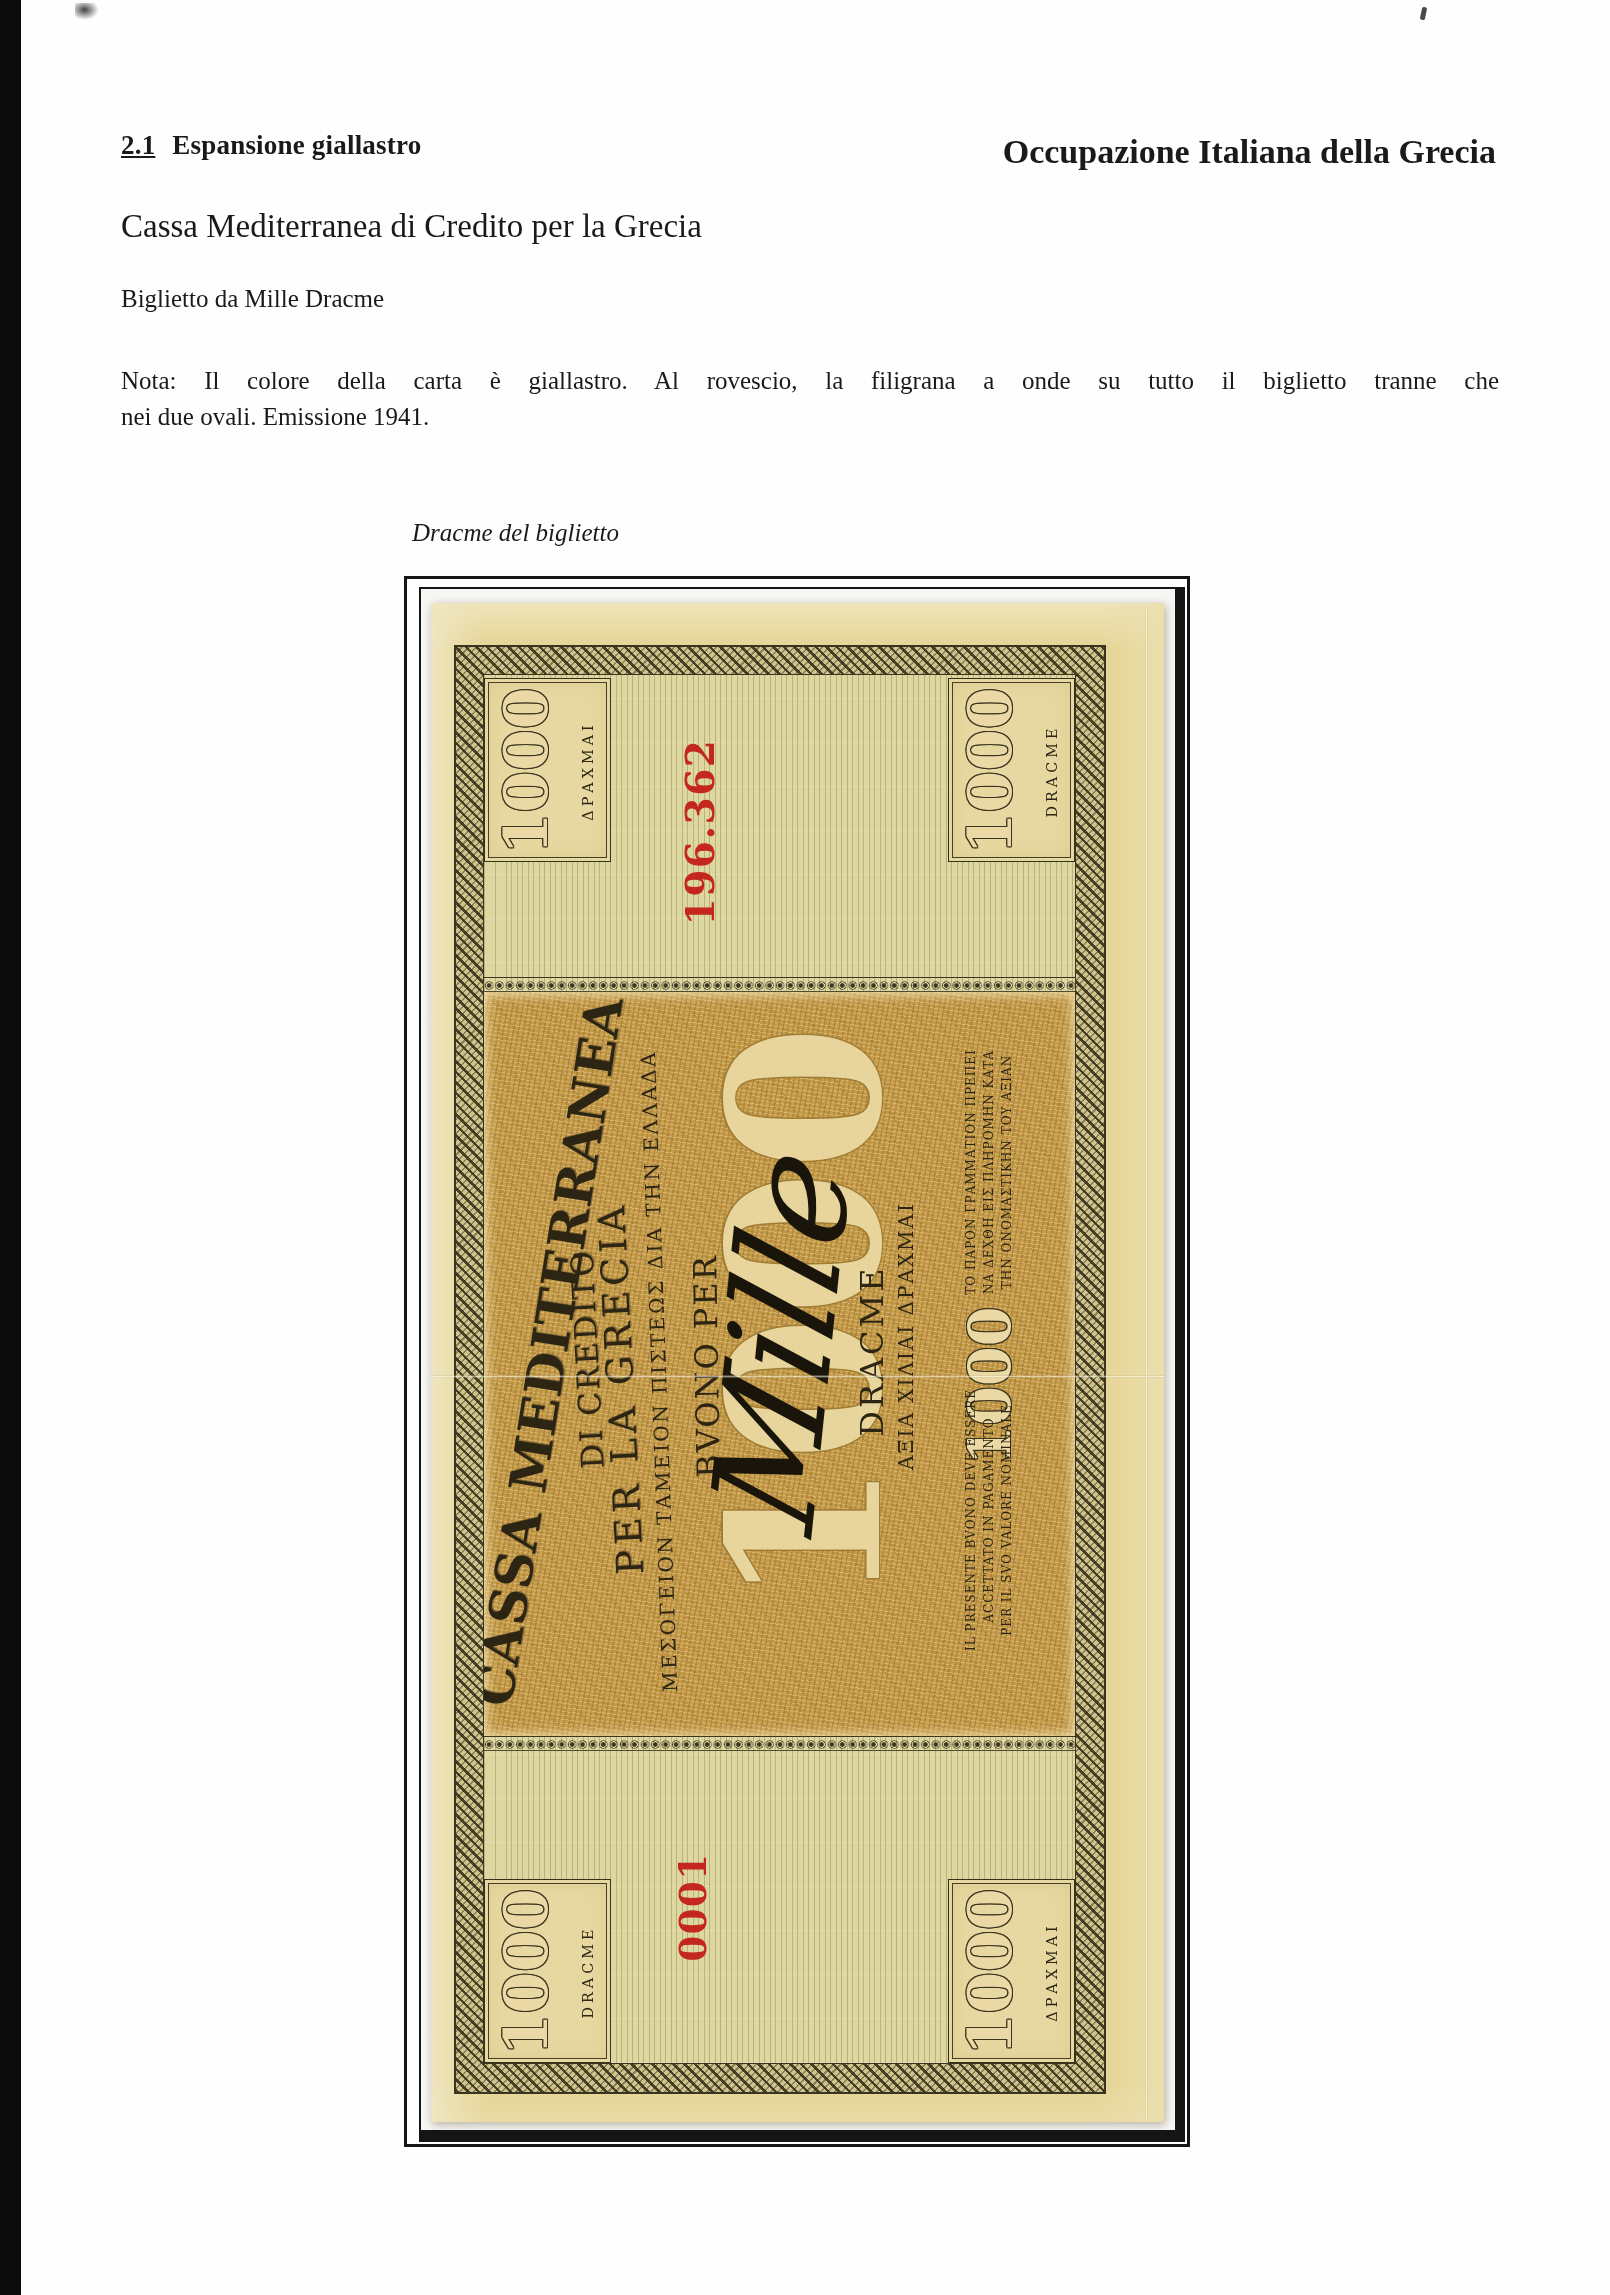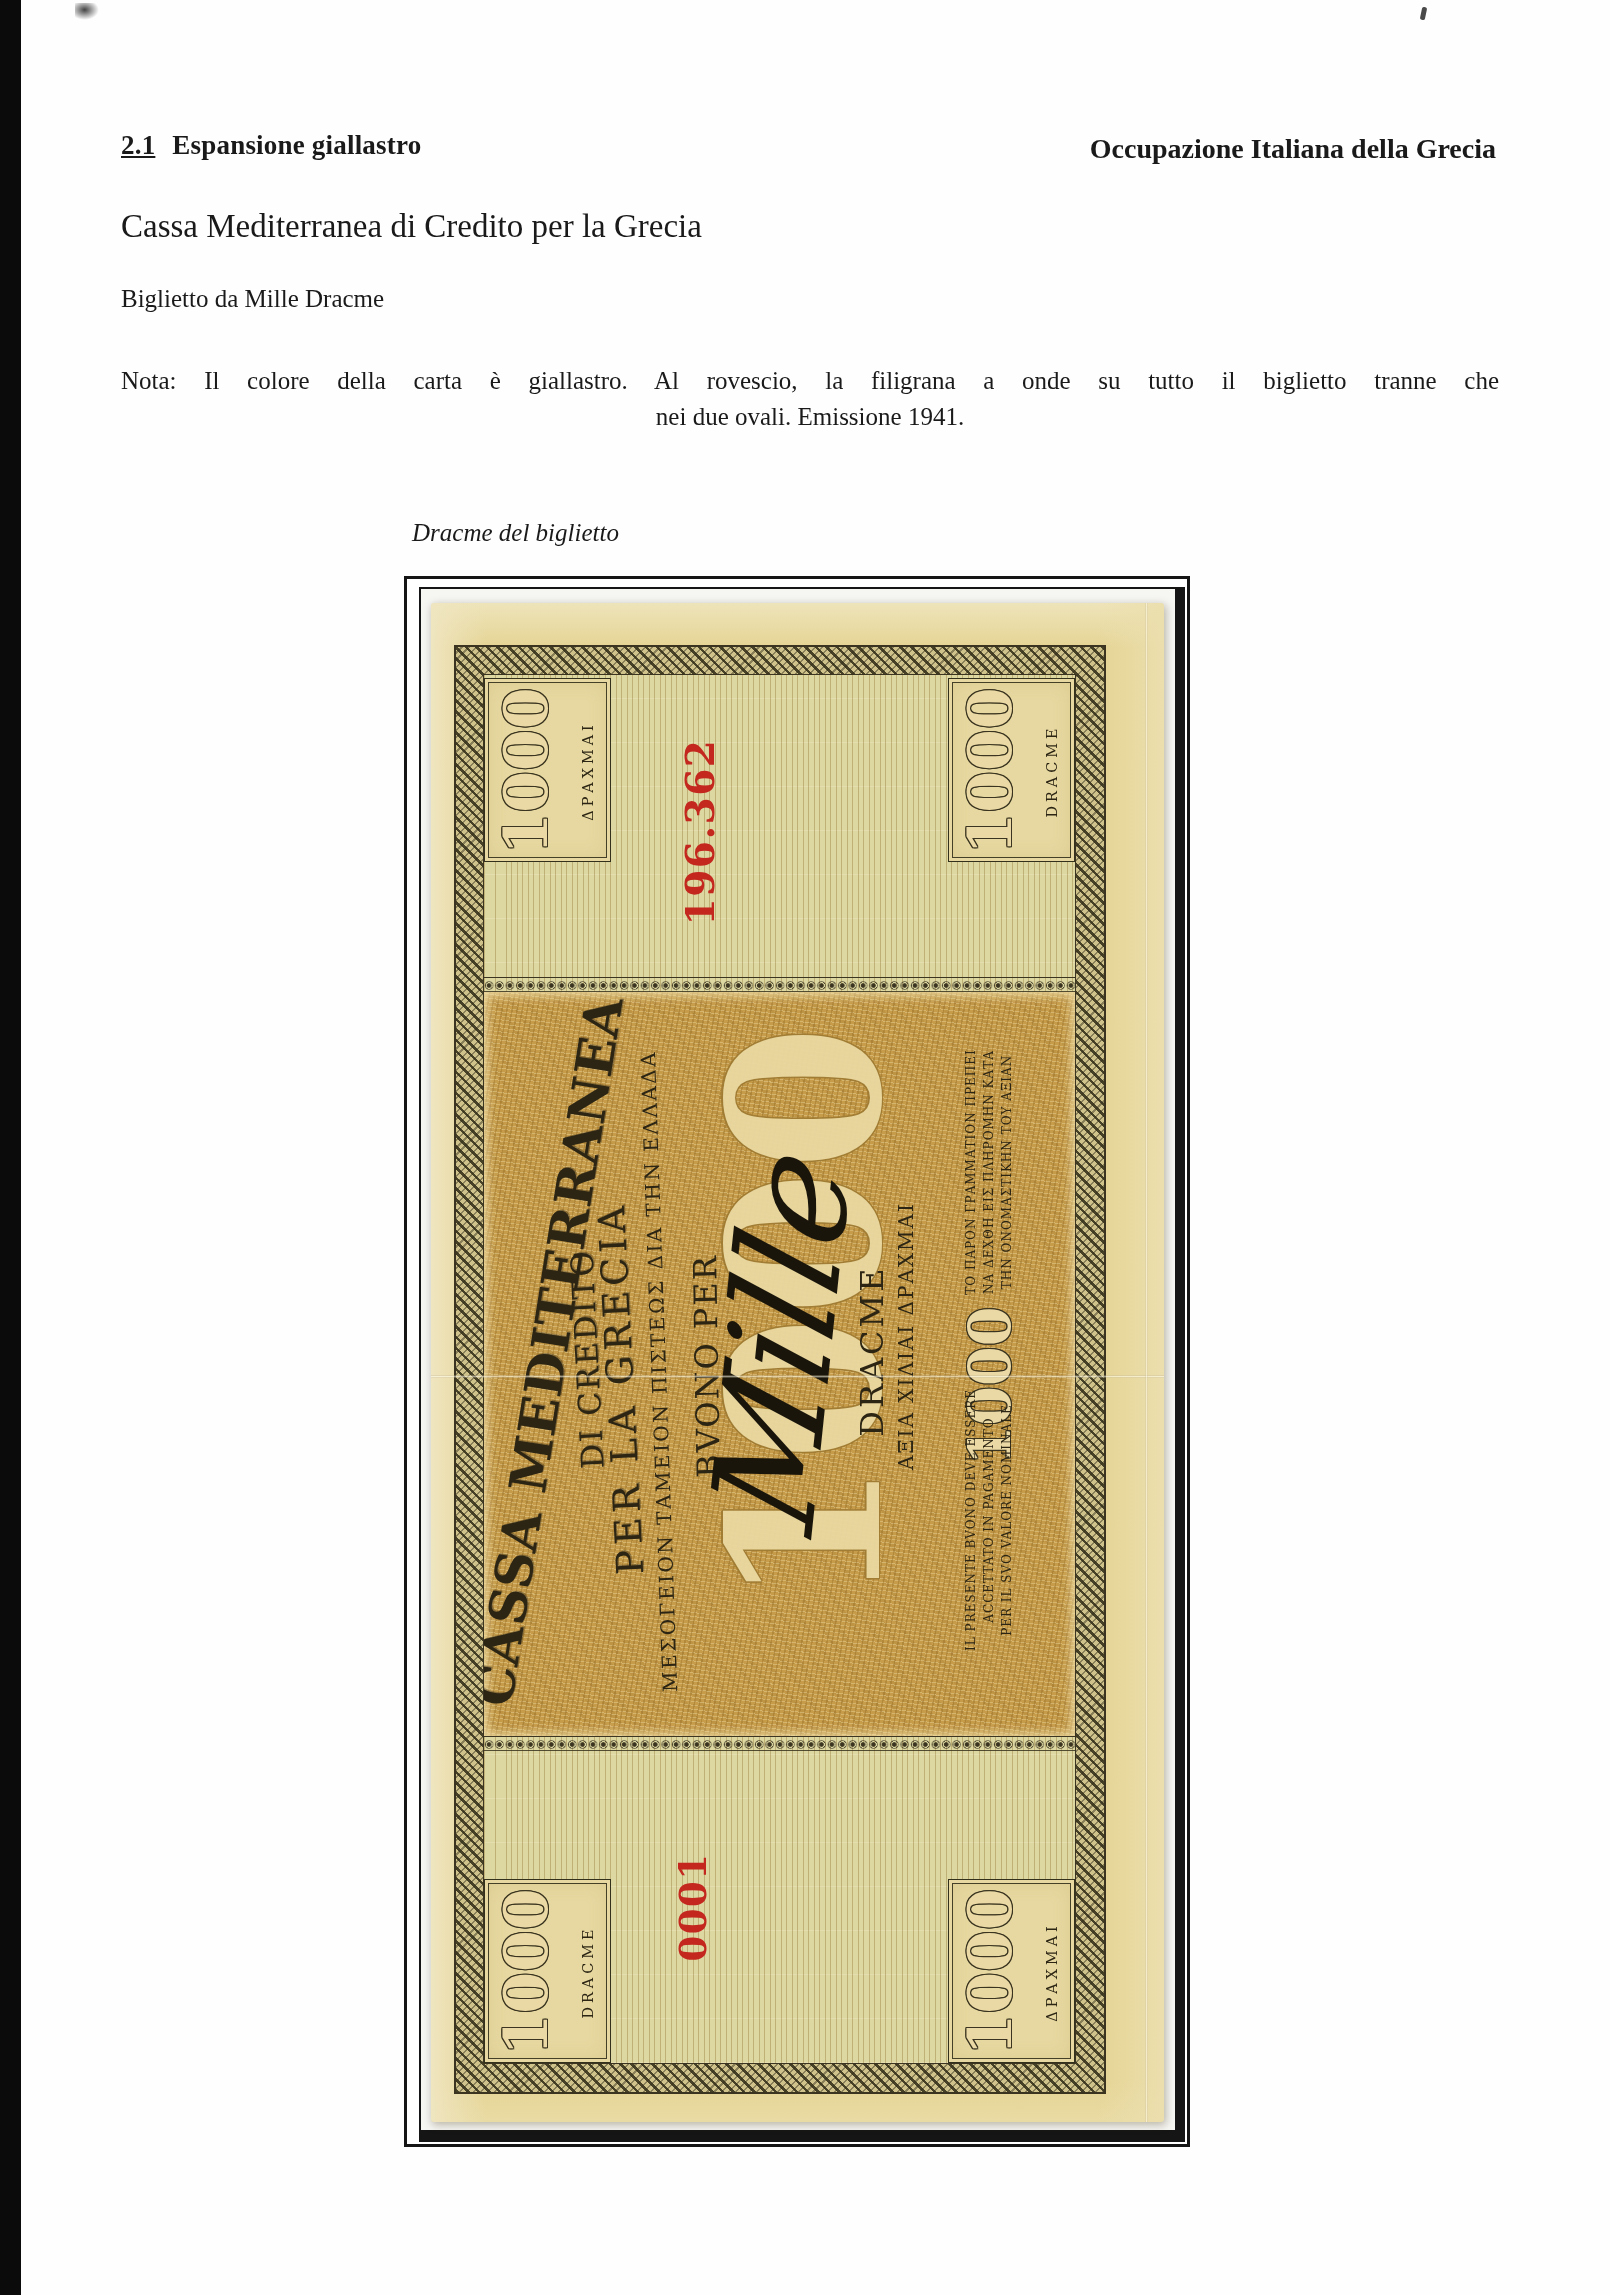--- a/index.html
+++ b/index.html
@@ -7,26 +7,26 @@
     width:1610px;height:2295px;position:relative;background:#fefefe;
     font-family:"Liberation Serif", serif;color:#1a1a1a;overflow:hidden;
   }
   
   .scan-bar{position:absolute;left:0;top:0;width:21px;height:2295px;background:#0b0b0b;}
   .speck-a{position:absolute;left:75px;top:3px;width:24px;height:17px;background:radial-gradient(ellipse at 40% 40%,rgba(20,20,20,.8),rgba(20,20,20,0) 70%);}
   .speck-b{position:absolute;left:1421px;top:7px;width:5px;height:13px;background:#4a4a4a;border-radius:2px;transform:rotate(12deg);}
   
   .sec-head{position:absolute;left:121px;top:130px;font-size:27px;font-weight:bold;letter-spacing:0.2px;}
   .sec-head .num{margin-right:17px;text-decoration:underline;}
-  .head-right{position:absolute;right:114px;top:133px;font-size:28px;font-weight:bold;}
+  .head-right{position:absolute;right:114px;top:133px;font-size:34px;font-weight:bold;}
   .sub1{position:absolute;left:121px;top:208px;font-size:33px;}
   .sub2{position:absolute;left:121px;top:285px;font-size:25px;}
   .nota{position:absolute;left:121px;top:363px;width:1378px;font-size:25px;line-height:36px;}
   .nota .l1{text-align:justify;text-align-last:justify;}
-  .nota .l2{text-align:center;}
+  .nota .l2{text-align:left;}
   .caption{position:absolute;left:412px;top:519px;font-size:25px;font-style:italic;}
   
   .photo-frame{position:absolute;left:404px;top:576px;width:786px;height:1571px;box-sizing:border-box;border:3px solid #151515;background:#ffffff;}
   .photo-mat{position:absolute;left:12px;top:8px;right:2px;bottom:2px;box-sizing:border-box;border-style:solid;border-color:#151515;border-width:2.5px 10px 12px 2.5px;background:#f6f6f3;}
   
   .paper{
     position:absolute;left:10.4px;top:14px;width:733px;height:1519px;
     background-color:#e5d494;
     background-image:
       linear-gradient(90deg,#efe5bf 0,rgba(239,229,191,0) 55px),

